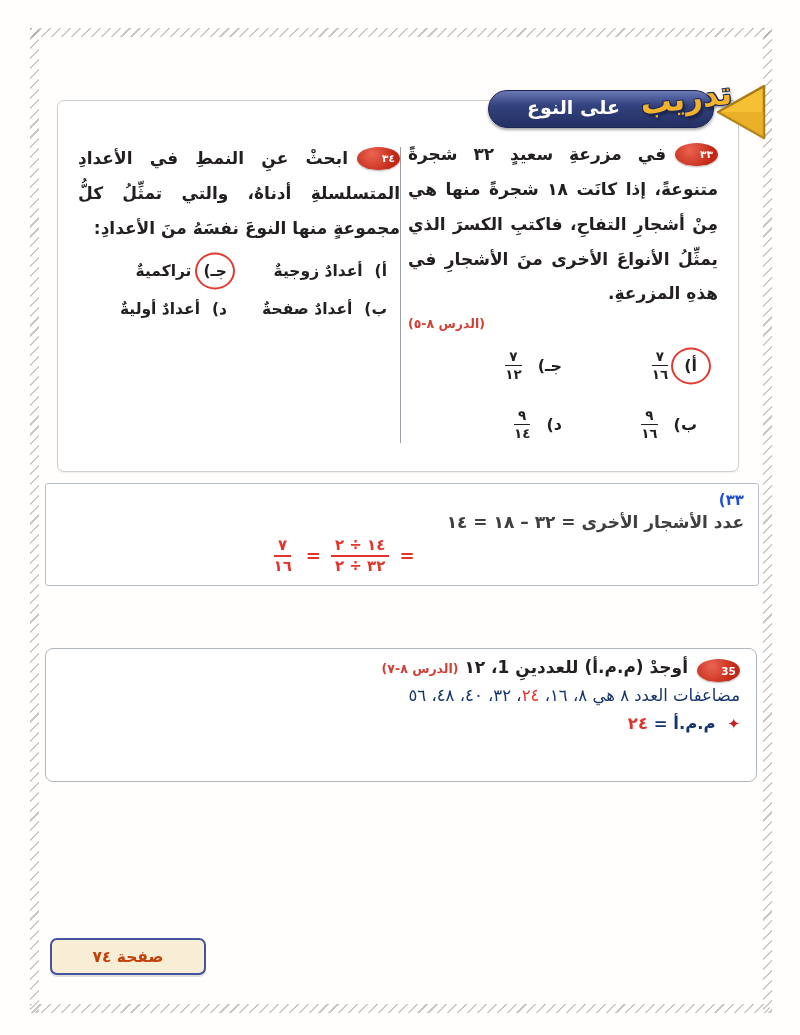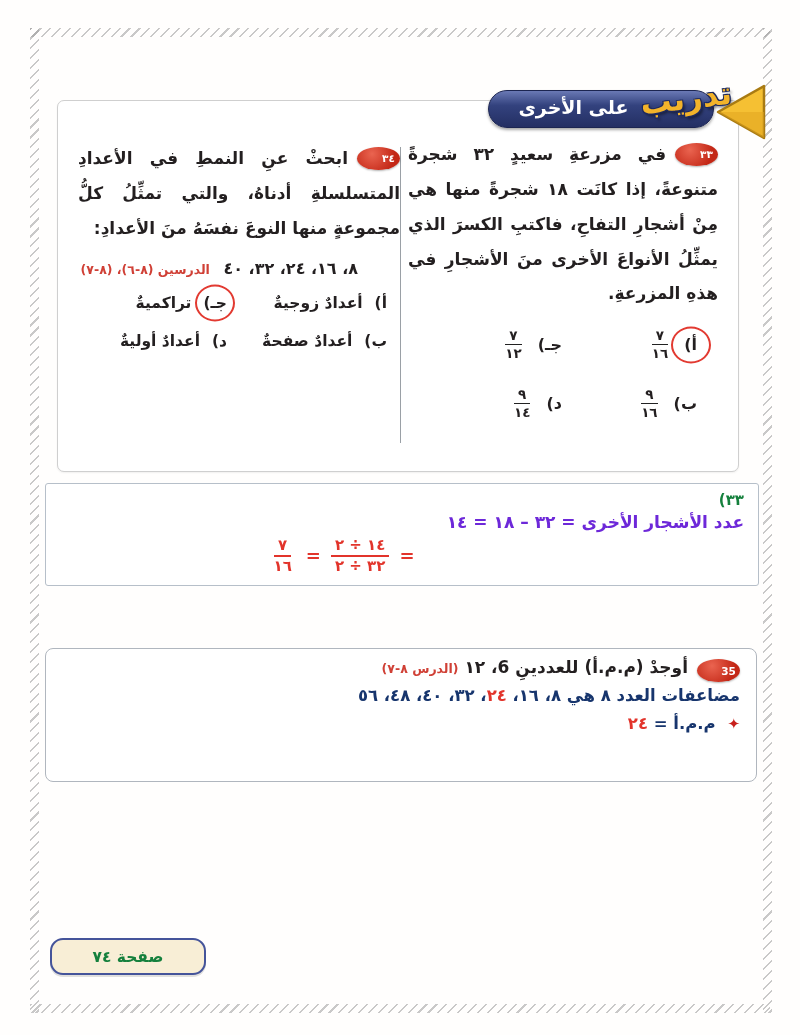--- a/index.html
+++ b/index.html
@@ -55,72 +55,75 @@
   .opts33{margin-top:16px;display:grid;grid-template-columns:135px 150px;row-gap:24px;padding-right:18px;}
   .opt{display:flex;align-items:center;gap:9px;font-size:16px;font-weight:bold;}
   .letter{position:relative;display:inline-block;padding:2px 3px;}
   .circ-red::after{content:"";position:absolute;left:50%;top:50%;width:36px;height:33px;
       transform:translate(-50%,-50%);border:2px solid #e23a31;border-radius:50%;}
   .opts34{margin-top:14px;display:grid;grid-template-columns:160px 155px;row-gap:16px;padding-right:10px;}
   .opts34 .opt{font-size:15.5px;}
 
   .ansbox{position:absolute;left:45px;top:483px;width:712px;height:101px;background:#fff;
       border:1px solid #b6bfc9;border-radius:3px;}
-  .ans-num{position:absolute;top:7px;right:14px;color:#15803d;font-weight:bold;font-size:15px;
+  .ans-num{position:absolute;top:7px;right:14px;color:#1d4ed8;font-weight:bold;font-size:15px;
       direction:ltr;unicode-bidi:isolate;}
-  .ans-line{position:absolute;top:28px;right:14px;color:#6d28d9;font-weight:bold;font-size:17px;}
+  .ans-line{position:absolute;top:28px;right:14px;color:#404040;font-weight:bold;font-size:17px;}
   .eq-row{position:absolute;top:52px;left:0;right:120px;display:flex;flex-direction:row;
       justify-content:center;align-items:center;gap:10px;color:#e2342b;font-weight:bold;font-size:18px;}
 
   .review-head{position:absolute;top:596px;right:36px;width:232px;height:50px;z-index:2;}
   .review-head svg{position:absolute;left:0;top:0;}
   .review-title{position:absolute;right:10px;top:8px;font-size:26px;font-weight:bold;color:#1d3472;
       text-shadow:0 0 2px #fff,0 0 4px #fff,1px 1px 0 #fff,-1px -1px 0 #fff;}
 
   .revbox{position:absolute;left:45px;top:648px;width:712px;height:134px;background:#fff;
       border:1px solid #b0b6be;border-radius:8px;padding:8px 16px 0 16px;box-sizing:border-box;}
   .rev-q{font-size:17px;font-weight:bold;}
   .rev-q .badge{float:right;margin-left:9px;margin-top:2px;}
-  .rev-line{color:#17356d;font-weight:bold;font-size:16.5px;margin-top:7px;line-height:1.45;}
+  .rev-line{color:#17356d;font-weight:normal;font-size:16.5px;margin-top:7px;line-height:1.45;}
   .redval{color:#e2342b;}
   .rev-result{margin-top:6px;font-size:16.5px;font-weight:bold;color:#17356d;}
   .diamond{color:#c8201c;margin-left:6px;font-size:15px;}
 
   .pagetab{position:absolute;left:50px;top:938px;width:152px;height:33px;background:#f8eed6;
-      border:2px solid #45549a;border-radius:13px;display:flex;justify-content:center;align-items:center;
-      color:#15803d;font-weight:bold;font-size:15.5px;box-shadow:0 2px 0 rgba(0,0,0,.12);}
+      border:2px solid #45549a;border-radius:7px;display:flex;justify-content:center;align-items:center;
+      color:#c2410c;font-weight:bold;font-size:15.5px;box-shadow:0 2px 0 rgba(0,0,0,.12);}
 </style>
 </head>
 <body>
 
 <div class="page">
 
   <div class="hatch top"></div>
   <div class="hatch bottom"></div>
   <div class="hatch left"></div>
   <div class="hatch right"></div>
 
   <div class="banner">
     <div class="pill"></div>
-    <div class="pill-label">على الأخرى</div>
+    <div class="pill-label">على النوع</div>
     <div class="wordart">تدريب</div>
     <svg class="arrow" width="62" height="62">
       <polygon points="54,5 54,57 8,31" fill="#f5c033" stroke="#a97b12" stroke-width="2.5" stroke-linejoin="round"></polygon>
       <polygon points="54,31 54,57 8,31" fill="#e0a41f" opacity=".55"></polygon>
     </svg>
   </div>
 
   <div class="probbox">
     <div class="divider"></div>
 
     <div class="qcol-right">
       <div class="qtext">
         <span class="badge">٣٣</span>
         <span>في مزرعةِ سعيدٍ ٣٢ شجرةً متنوعةً، إذا كانَت ١٨ شجرةً منها هي مِنْ أشجارِ التفاحِ، فاكتبِ الكسرَ الذي يمثِّلُ الأنواعَ الأخرى منَ الأشجارِ في هذهِ المزرعةِ.</span>
       </div>
+      <div class="ref-line">
+        <span class="lesson-ref">(الدرس ٨-٥)</span>
+      </div>
       <div class="opts33">
         <span class="opt">
           <span class="letter circ-red">أ)</span>
           <span class="frac">
             <span class="fn">٧</span>
             <span class="fd">١٦</span>
           </span>
         </span>
         <span class="opt">
           <span class="letter">جـ)</span>
@@ -143,24 +146,20 @@
             <span class="fd">١٤</span>
           </span>
         </span>
       </div>
     </div>
 
     <div class="qcol-left">
       <div class="qtext">
         <span class="badge">٣٤</span>
         <span>ابحثْ عنِ النمطِ في الأعدادِ المتسلسلةِ أدناهُ، والتي تمثِّلُ كلُّ مجموعةٍ منها النوعَ نفسَهُ منَ الأعدادِ:</span>
-      </div>
-      <div class="seq">
-        <span>٨، ١٦، ٢٤، ٣٢، ٤٠</span>
-        <span class="lesson-ref">الدرسين (٨-٦)، (٨-٧)</span>
       </div>
       <div class="opts34">
         <span class="opt">
           <span class="letter">أ)</span>
           <span>أعدادٌ زوجيةٌ</span>
         </span>
         <span class="opt">
           <span class="letter circ-red">جـ)</span>
           <span>تراكميةٌ</span>
         </span>
@@ -190,21 +189,21 @@
         <span class="fn">٧</span>
         <span class="fd">١٦</span>
       </span>
     </div>
   </div>
 
 
   <div class="revbox">
     <div class="rev-q">
       <span class="badge">35</span>
-      <span>أوجدْ (م.م.أ) للعددينِ 6، ١٢</span>
+      <span>أوجدْ (م.م.أ) للعددينِ 1، ١٢</span>
       <span class="lesson-ref">(الدرس ٨-٧)</span>
     </div>
     <div class="rev-line">
       <span>مضاعفات العدد ٨ هي ٨، ١٦، </span><span class="redval">٢٤</span><span>، ٣٢، ٤٠، ٤٨، ٥٦</span>
     </div>
     <div class="rev-result">
       <span class="diamond">✦</span>
       <span>م.م.أ = </span>
       <span class="redval">٢٤</span>
     </div>

